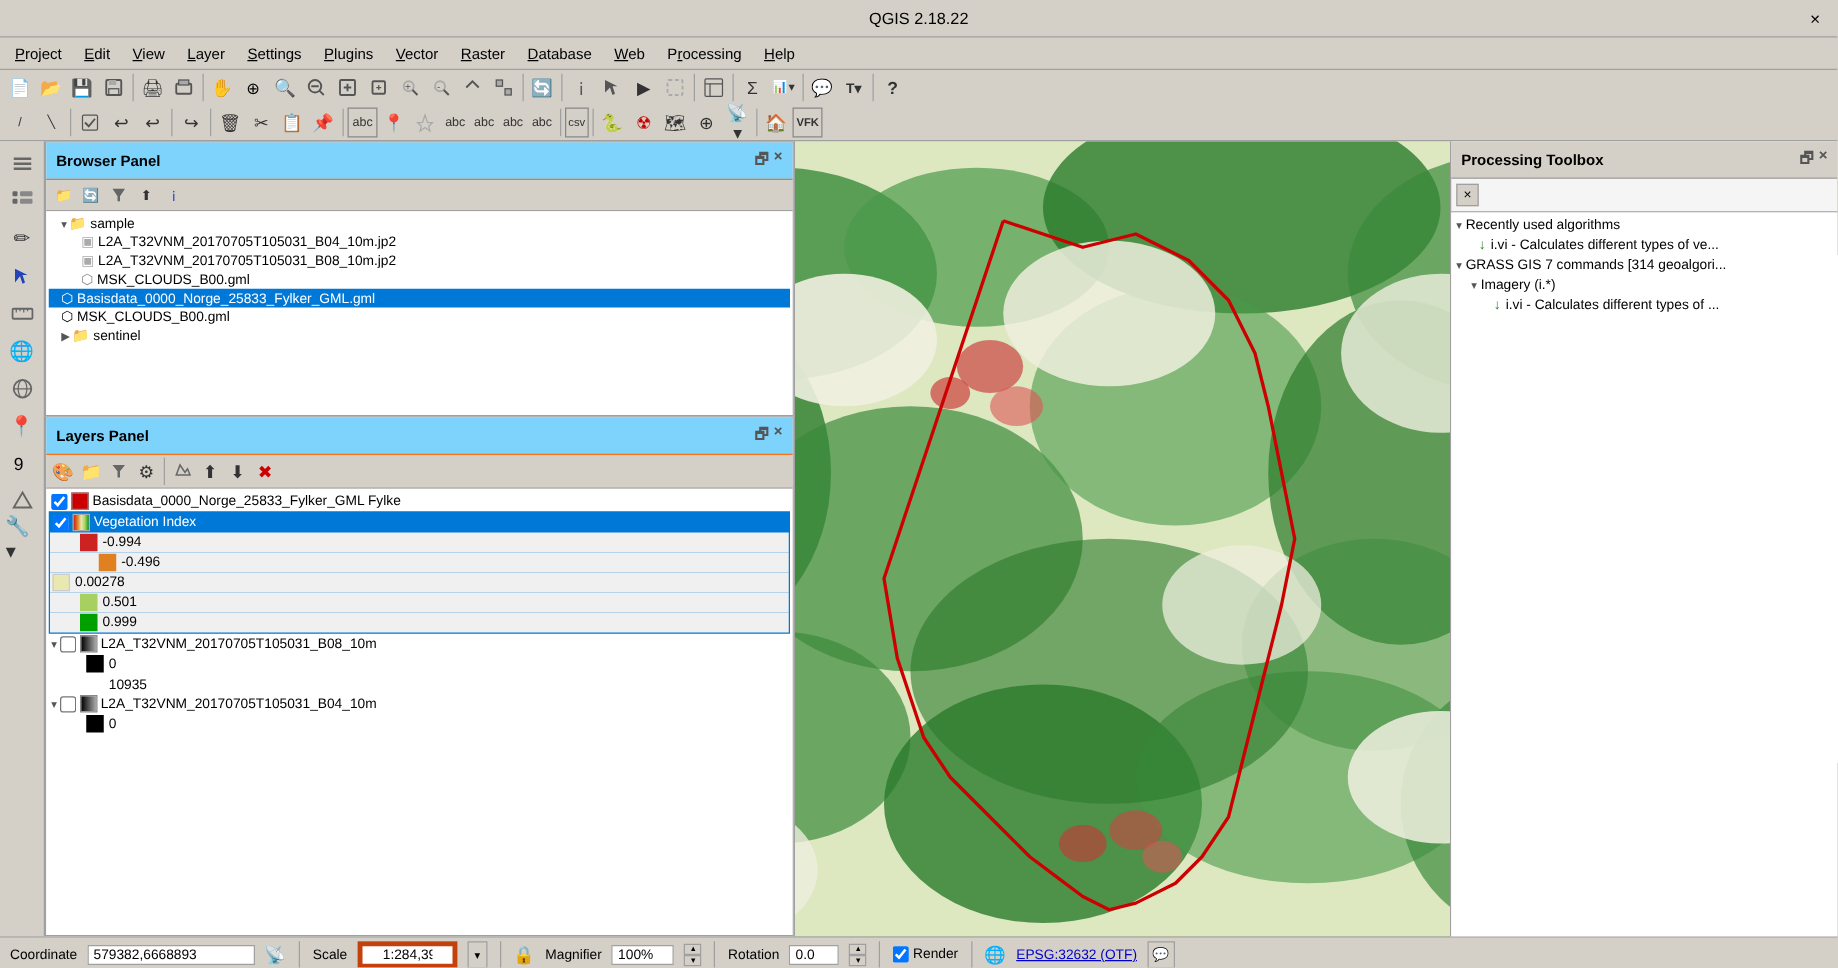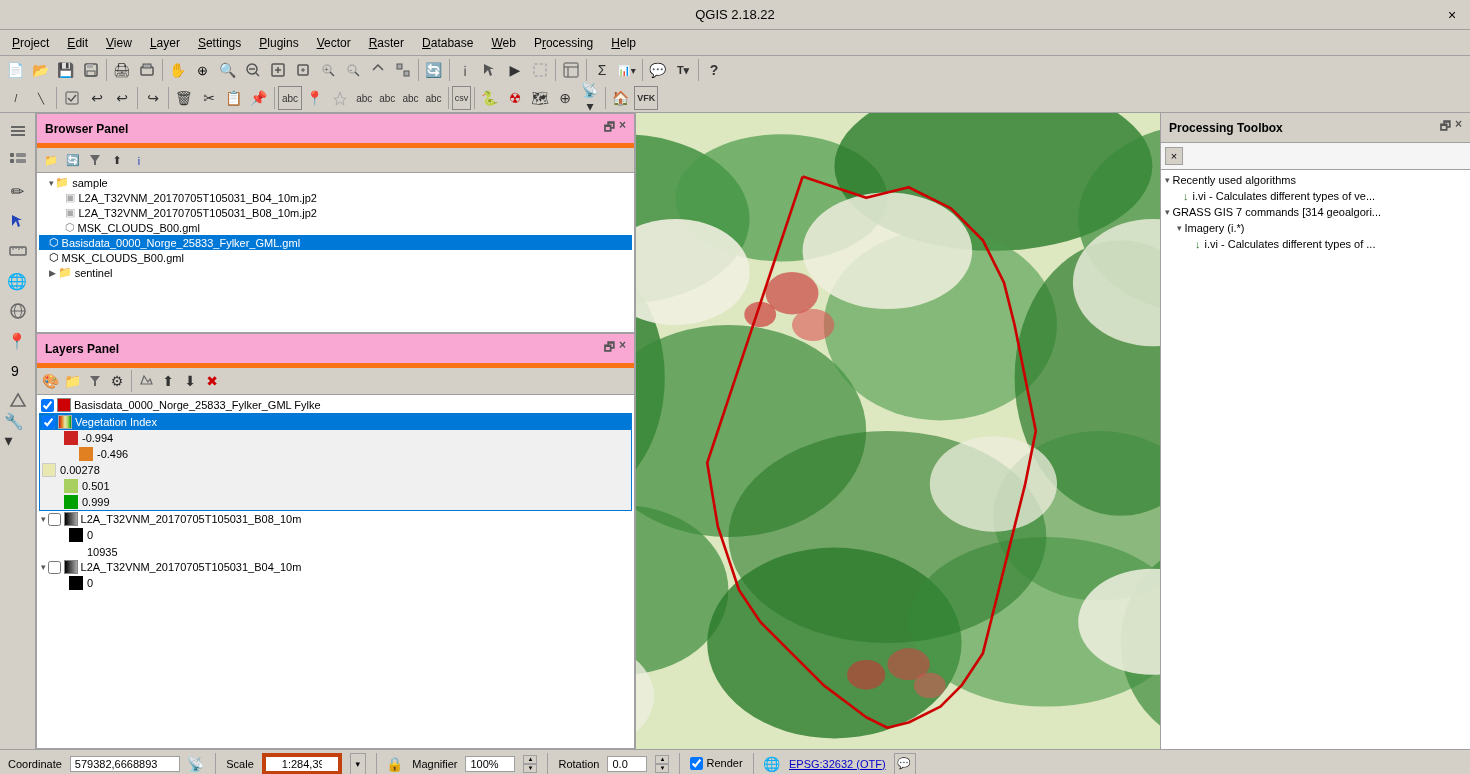--- a/index.html
+++ b/index.html
@@ -107,25 +107,25 @@
     }
 
     
     .panel {
       background: #f5f5f5;
       border: 1px solid #a0a0a0;
       display: flex;
       flex-direction: column;
     }
     .panel-header {
-      background: #f9a8d4;
+      background: #7dd3fc;
       padding: 4px 8px;
       font-size: 12px;
       font-weight: bold;
-      border-bottom: 5px solid #f97316;
+      border-bottom: 1px solid #f97316;
       display: flex;
       align-items: center;
       justify-content: space-between;
     }
     .panel-header-icons { display: flex; gap: 4px; }
     .panel-icon { font-size: 12px; cursor: pointer; color: #555; }
     .panel-toolbar {
       background: #d4d0c8;
       padding: 2px 4px;
       display: flex;
@@ -783,21 +783,21 @@
             <span>i.vi - Calculates different types of ...</span>
           </div>
         </div>
       </div>
     </div>
   </div>
 </div>
 
 <div class="status-bar">
   <span>Coordinate</span>
-  <input type="text" class="status-input" value="579382,6668893" style="width: 110px;">
+  <input type="text" class="status-input" value="579382,6668893" style="width: 134px;">
   <span style="font-size:14px">📡</span>
   <div class="toolbar-separator"></div>
   <span>Scale</span>
   <input type="text" class="status-scale-input" value="1:284,396" style="width: 80px;">
   <button style="width:16px;height:22px;border:1px solid #a0a0a0;background:#d4d0c8;cursor:pointer;font-size:9px;padding:0;">▾</button>
   <div class="toolbar-separator"></div>
   <span style="font-size:14px;">🔒</span>
   <span>Magnifier</span>
   <input type="text" value="100%" style="width: 50px; border: 1px solid rgb(160, 160, 160); padding: 1px 4px; font-size: 11px;">
   <div style="display:flex;flex-direction:column;">

